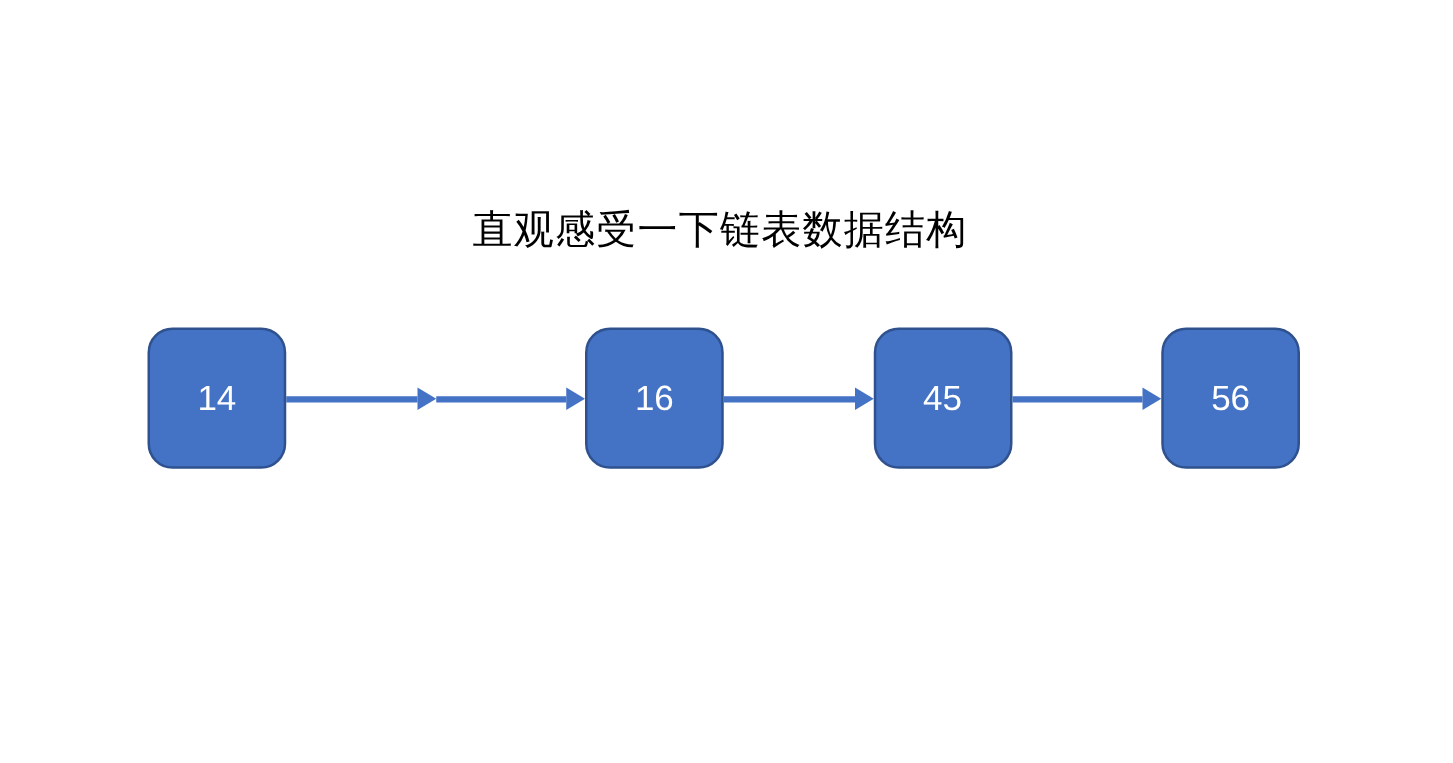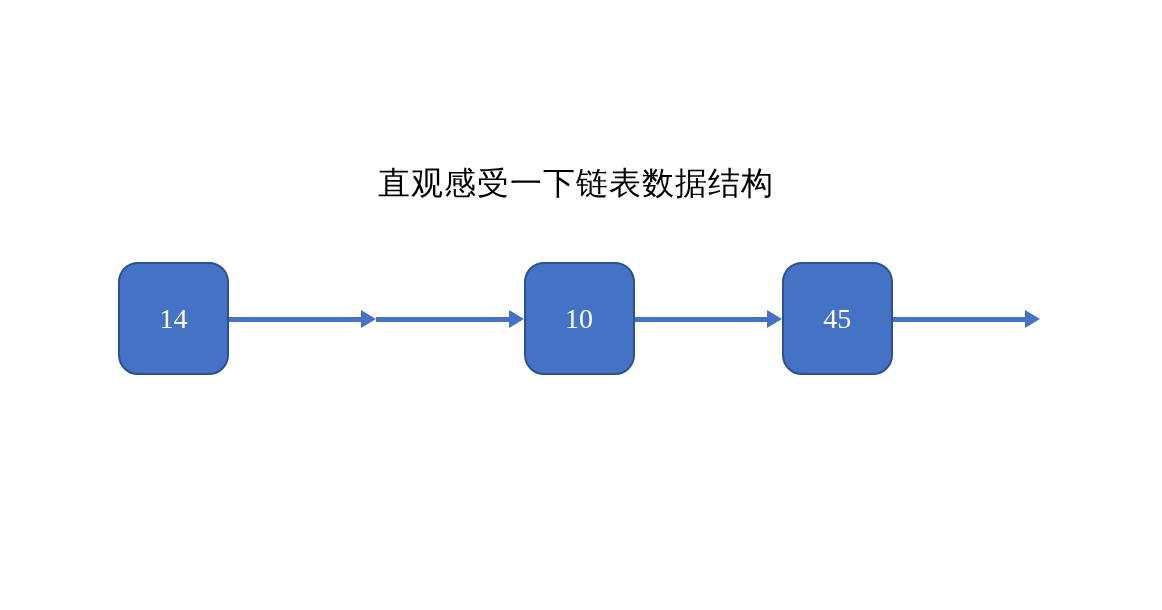--- a/index.html
+++ b/index.html
@@ -14,21 +14,20 @@
   html, body {
     width: 1162px; height: 610px;
     background: var(--background);
     font-family: "Liberation Sans", "DejaVu Sans", sans-serif;
     overflow: hidden;
   }
   .canvas {
     position: relative;
     width: 1118px; height: 610px;
     background: var(--background);
-    font-family: Liberation Serif, serif;
   }
   .title {
     position: absolute;
     top: 163px; left: 0; width: 1152px;
     text-align: center;
     font-size: 32px;
     line-height: 40px;
     letter-spacing: 1px;
     color: var(--title-text);
     white-space: nowrap;
@@ -92,32 +91,35 @@
       <div class="head"></div>
     </div>
 
 
     <div class="arrow">
       <div class="shaft"></div>
       <div class="head"></div>
     </div>
 
     <div class="node">
-      <span class="node-value">10</span>
+      <span class="node-value">16</span>
     </div>
 
     <div class="arrow">
       <div class="shaft"></div>
       <div class="head"></div>
     </div>
 
     <div class="node">
       <span class="node-value">45</span>
     </div>
 
     <div class="arrow">
       <div class="shaft"></div>
       <div class="head"></div>
     </div>
 
+    <div class="node">
+      <span class="node-value">56</span>
+    </div>
 
   </div>
 </div>
 
 </body></html>

